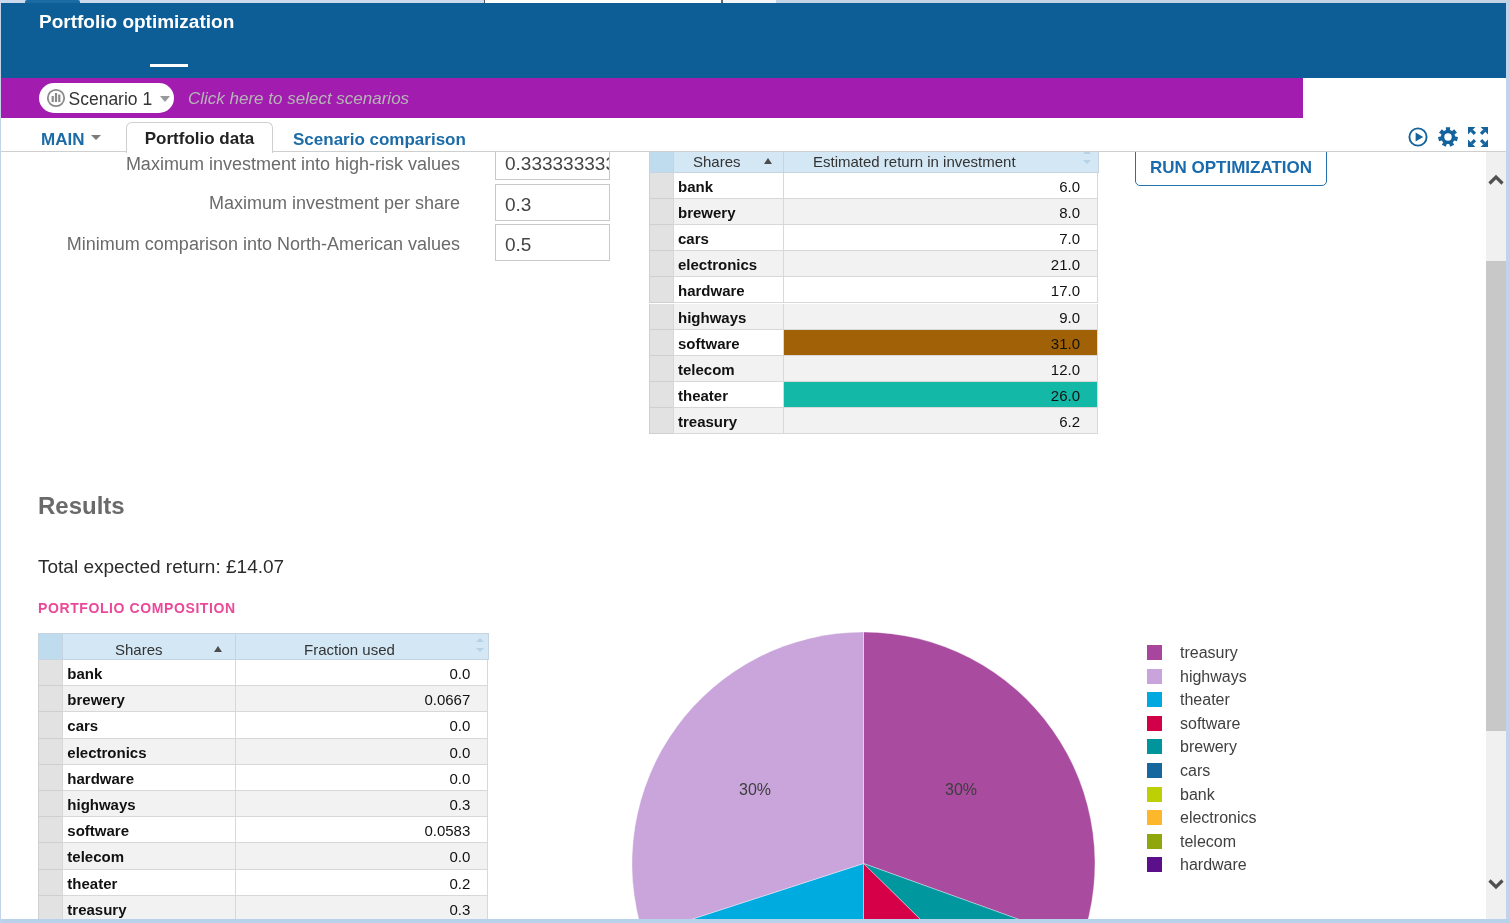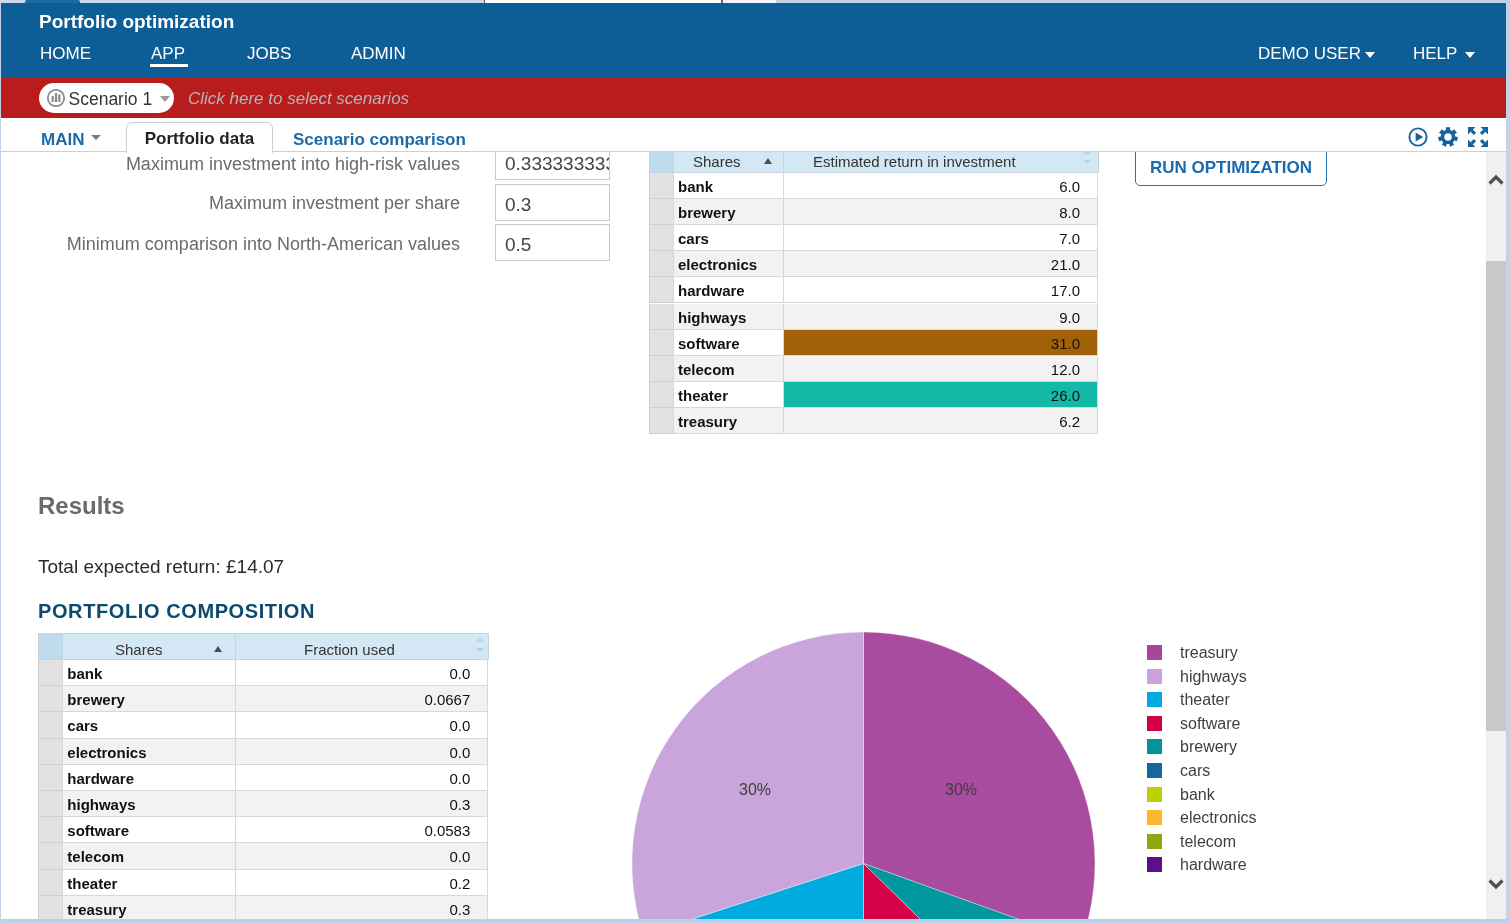--- a/index.html
+++ b/index.html
@@ -15,21 +15,21 @@
 .ts-line1{position:absolute;left:484px;top:0;width:1px;height:3px;background:#555}
 .ts-line2{position:absolute;left:721px;top:0;width:2px;height:3px;background:#666}
 
 .header{position:absolute;left:1px;top:3px;width:1505px;height:75px;background:#0d5e96;z-index:10}
 .title{position:absolute;left:38px;top:7.5px;font-size:19px;font-weight:bold;color:#fff}
 .nav{position:absolute;left:0;top:41px;font-size:17px;color:#fff;height:20px;width:1505px}
 .nav span.nv{position:absolute;top:0;white-space:nowrap}
 .underline{position:absolute;left:149px;top:60.5px;width:38px;height:3px;background:#fff}
 .wcaret{position:absolute;width:0;height:0;border-left:5px solid transparent;border-right:5px solid transparent;border-top:6px solid #fff}
 
-.scenbar{position:absolute;left:1px;top:78px;width:1505px;height:40px;background:#b91c1c;z-index:10}
+.scenbar{position:absolute;left:1px;top:78px;width:1302px;height:40px;background:#a21caf;z-index:10}
 .pill{position:absolute;left:38px;top:5px;width:135px;height:30px;background:#fff;border-radius:15px;}
 .pilltext{position:absolute;left:29.5px;top:6px;font-size:17.5px;color:#333}
 .pillcaret{position:absolute;left:121px;top:13px;width:0;height:0;border-left:5px solid transparent;border-right:5px solid transparent;border-top:6px solid #999}
 .placeholder{position:absolute;left:187px;top:10.5px;font-size:17px;font-style:italic;color:#b5b5b5}
 
 .toolbar{position:absolute;left:1px;top:118px;width:1505px;height:34px;background:#fff;border-bottom:1px solid #cfcfcf;z-index:8}
 .tab{position:absolute;left:125px;top:4px;width:147px;height:31px;background:#fff;border:1px solid #cfcfcf;border-bottom:none;border-radius:6px 6px 0 0;text-align:center;font-size:17px;font-weight:bold;color:#222;z-index:2;line-height:31px}
 .main-dd{position:absolute;left:40px;top:12px;font-size:17px;font-weight:bold;color:#1b6ba7}
 .graycaret{position:absolute;left:90px;top:17px;width:0;height:0;border-left:5px solid transparent;border-right:5px solid transparent;border-top:5px solid #7a7a7a}
 .tab2{position:absolute;left:292px;top:12px;font-size:17px;font-weight:bold;color:#1b6ba7}
@@ -43,21 +43,21 @@
 .cell.last{border-right:1px solid #d8d8d8}
 .idxc{position:absolute;background:#e2e2e2;border:1px solid #cfcfcf;border-top:none}
 .name{font-weight:bold;padding-left:4.5px}
 .num{text-align:right;padding-right:17px}
 .sortup{position:absolute;width:0;height:0;border-left:4.5px solid transparent;border-right:4.5px solid transparent;border-bottom:6.5px solid #4d4d4d}
 .tri-u{position:absolute;width:0;height:0;border-left:4px solid transparent;border-right:4px solid transparent;border-bottom:4px solid #b5d2e7}
 .tri-d{position:absolute;width:0;height:0;border-left:4px solid transparent;border-right:4px solid transparent;border-top:4px solid #b5d2e7}
 
 .results{position:absolute;left:38px;top:491.5px;font-size:24px;font-weight:bold;color:#6a6a6a}
 .total{position:absolute;left:38px;top:556px;font-size:19px;color:#2b2b2b}
-.pcomp{position:absolute;left:38px;top:600px;font-size:20px;font-weight:bold;color:#0c4a6e;letter-spacing:0.6px}
+.pcomp{position:absolute;left:38px;top:600px;font-size:14px;font-weight:bold;color:#ec4899;letter-spacing:0.6px}
 
 .leg{position:absolute;left:1147px;font-size:16px;color:#3f3f3f}
 .leg i{position:absolute;left:0;top:0;width:15px;height:15px}
 .leg b{position:absolute;left:33px;top:-1px;font-weight:normal;white-space:nowrap}
 
 .sbtrack{position:absolute;left:1486px;top:152px;width:20px;height:767px;background:#f0f0f0;z-index:12}
 .sbthumb{position:absolute;left:1486px;top:261px;width:20px;height:470px;background:#c8c8c8;z-index:13}
 .frameR{position:absolute;left:1506px;top:0;width:4px;height:923px;background:#c3d4ea;z-index:14}
 .frameB{position:absolute;left:0;top:919px;width:1510px;height:4px;background:#b9d2ec;z-index:14}
 .frameL{position:absolute;left:0;top:3px;width:1px;height:920px;background:#c3d4ea;z-index:14}
@@ -67,30 +67,20 @@
 <div class="topstrip">
     <div class="ts-left"></div>
     <div class="ts-dark"></div>
     <div class="ts-line1"></div>
     <div class="ts-white"></div>
     <div class="ts-line2"></div>
     <div class="ts-white2"></div>
   </div>
 <div class="header">
   <div class="title">Portfolio optimization</div>
-  <div class="nav">
-    <span class="nv" style="left:39px">HOME</span>
-    <span class="nv" style="left:150px">APP</span>
-    <span class="nv" style="left:246px">JOBS</span>
-    <span class="nv" style="left:350px">ADMIN</span>
-    <span class="nv" style="left:1257px">DEMO USER</span>
-    <span class="wcaret" style="left:1364px;top:8px"></span>
-    <span class="nv" style="left:1412px">HELP</span>
-    <span class="wcaret" style="left:1464px;top:8px"></span>
-  </div>
   <div class="underline"></div>
 </div>
 <div class="scenbar">
   <div class="pill">
     <svg width="20" height="20" style="position:absolute;left:7px;top:5px" viewBox="0 0 20 20">
       <circle cx="10" cy="10" r="8.2" fill="none" stroke="#8a8a8a" stroke-width="1.8"></circle>
       <rect x="5.6" y="8" width="2.2" height="6" fill="#8a8a8a"></rect>
       <rect x="8.9" y="5" width="2.2" height="9" fill="#8a8a8a"></rect>
       <rect x="12.2" y="6.5" width="2.2" height="7.5" fill="#8a8a8a"></rect>
     </svg>

